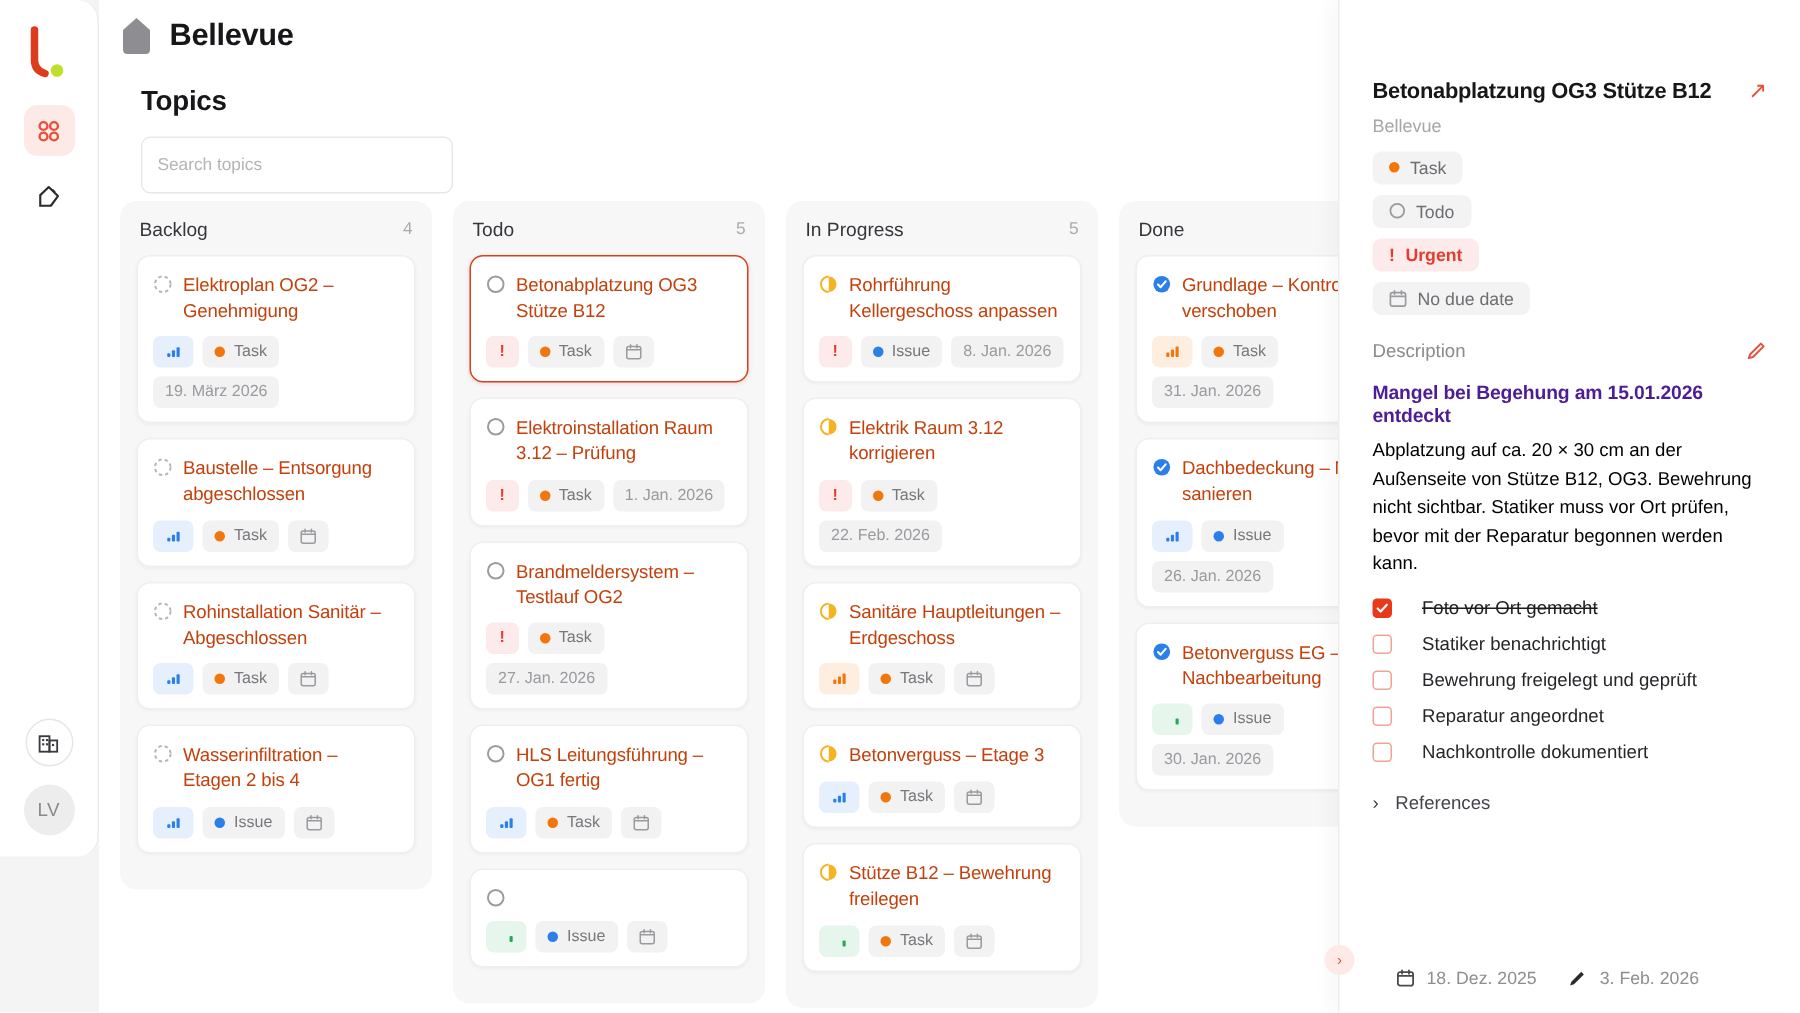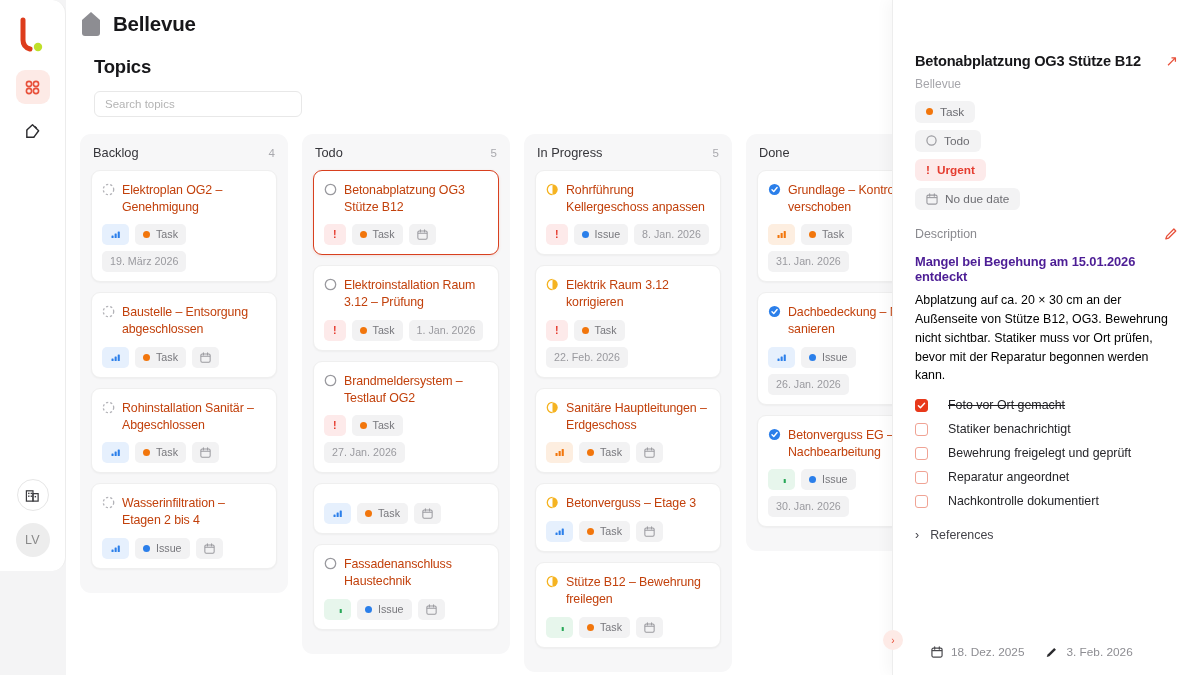--- a/index.html
+++ b/index.html
@@ -60,21 +60,21 @@
   }
   .tb-item.pill {
     background: #ffffff; border: 1px solid #eceaea;
     box-shadow: 0 1px 4px rgba(0,0,0,.07);
     color: #17171a;
   }
 
   .section-head { padding: 8px 28px 0 28px; }
   .section-title { font-size: 18.5px; font-weight: 700; color: #17171a; letter-spacing: -0.2px; }
   .search {
-    margin-top: 13px; width: 208px; height: 26px;
+    margin-top: 13px; width: 208px; height: 38px;
     border: 1px solid #e8e8e8; border-radius: 6px;
     background: #fff; padding: 0 10px;
     font-size: 11.5px; color: #b4b4b4;
     display: flex; align-items: center;
   }
 
   .new-topic {
     position: absolute; right: 22px; top: 60px;
     background: #fdeae6; color: #e8503a;
     border-radius: 7px; padding: 6px 13px;
@@ -490,20 +490,26 @@
             </div>
             <div class="chips">
               <span class="chip prio prio-urgent">
                 <span>!</span>
               </span>
               <span class="chip"><span class="dot task"></span>Task</span>
               <span class="chip date">27. Jan. 2026</span>
             </div>
           </div>
           <div class="card">
+            <div class="card-top">
+              <svg class="st" viewBox="0 0 14 14">
+                <circle cx="7" cy="7" r="5.6" fill="none" stroke="#9a9a9f" stroke-width="1.4"></circle>
+              </svg>
+              <span class="card-title">HLS Leitungsführung – OG1 fertig</span>
+            </div>
             <div class="chips">
               <span class="chip prio prio-blue">
                 <span>
                   <svg width="9" height="9" viewBox="0 0 9 9">
                     <rect x="0.5" y="5.5" width="2.1" height="2.5" rx="0.6" fill="#2b7fea"></rect>
                     <rect x="3.6" y="3.5" width="2.1" height="4.5" rx="0.6" fill="#2b7fea"></rect>
                     <rect x="6.7" y="1.5" width="2.1" height="6.5" rx="0.6" fill="#2b7fea"></rect>
                   </svg>
                 </span>
               </span>
@@ -517,21 +523,20 @@
                   </svg>
                 </span>
               </span>
             </div>
           </div>
           <div class="card">
             <div class="card-top">
               <svg class="st" viewBox="0 0 14 14">
                 <circle cx="7" cy="7" r="5.6" fill="none" stroke="#9a9a9f" stroke-width="1.4"></circle>
               </svg>
-              <span class="card-title">Fassadenanschluss Haustechnik</span>
             </div>
             <div class="chips">
               <span class="chip prio prio-green">
                 <span>
                   <svg width="9" height="9" viewBox="0 0 9 9">
                     <rect x="6.7" y="4" width="2.1" height="4" rx="0.6" fill="#27a857"></rect>
                   </svg>
                 </span>
               </span>
               <span class="chip"><span class="dot issue"></span>Issue</span>

